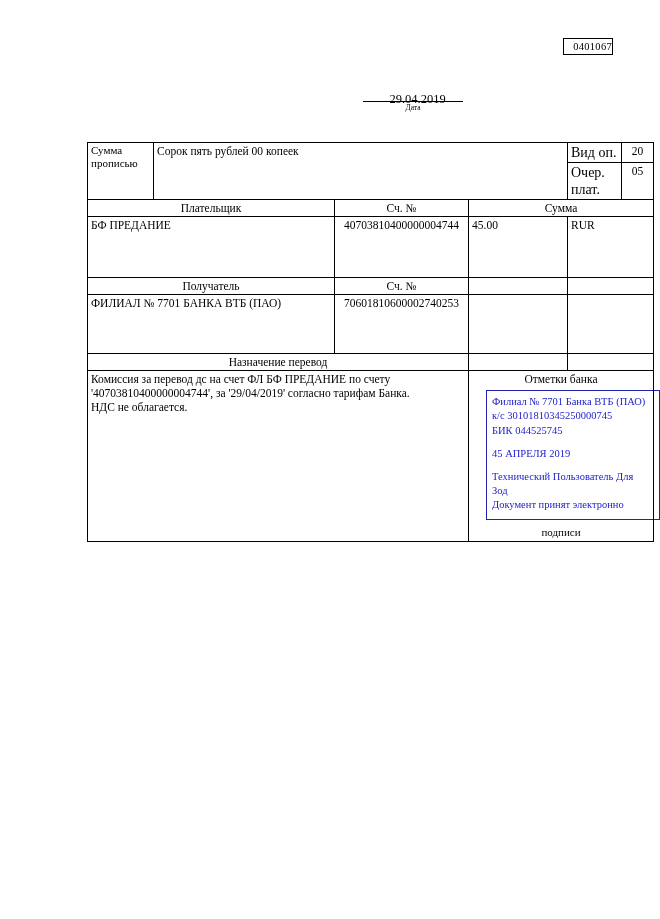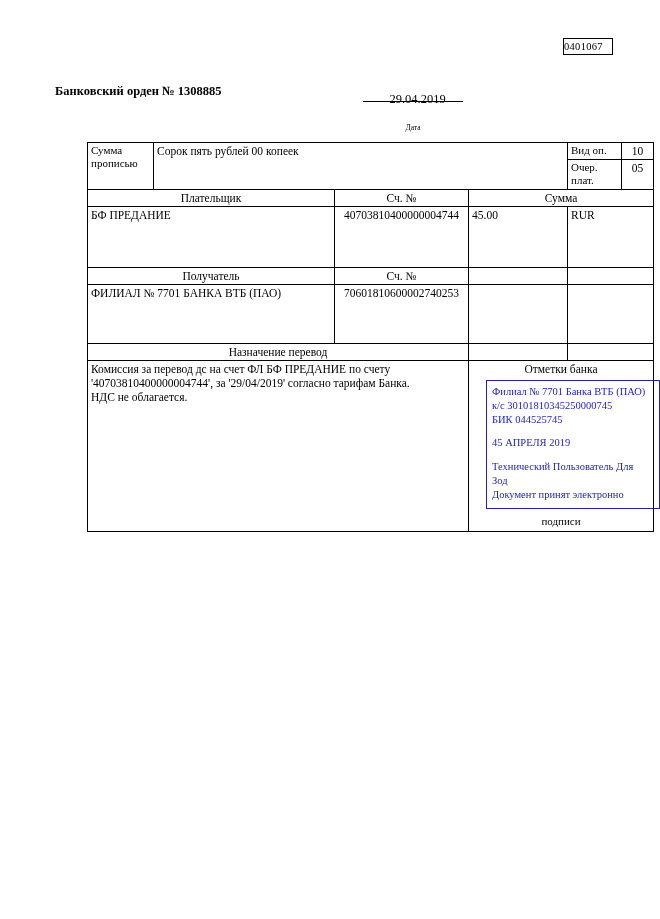--- a/index.html
+++ b/index.html
@@ -22,21 +22,21 @@
   }
   .form-code {
     position: absolute;
     top: 38px;
     left: 563px;
     width: 48px;
     height: 15px;
     border: 1px solid #000;
     font-size: 10.5px;
     line-height: 15px;
-    text-align: left;
+    text-align: right;
     letter-spacing: 0.3px;
   }
   .doc-title {
     position: absolute;
     top: 84px;
     left: 55px;
     font-size: 12.5px;
     font-weight: bold;
   }
   .date-value {
@@ -55,21 +55,20 @@
     width: 100px;
     border-bottom: 1px solid #000;
   }
   .date-caption {
     position: absolute;
     top: 103px;
     left: 363px;
     width: 100px;
     text-align: center;
     font-size: 7.5px;
-    margin-top: 20px;
   }
 
   
   .tbl {
     position: absolute;
     left: 47px;
     top: 142px;
     width: 566px;
     border-collapse: collapse;
     table-layout: fixed;
@@ -84,21 +83,21 @@
   }
   .ctr { text-align: center; }
   .nb-t { border-top: none; }
   .nb-b { border-bottom: none; }
 
   .sum-words-label {
     font-size: 11px;
     line-height: 1.25;
   }
   .small-lbl {
-    font-size: 11px;
+    font-size: 14px;
   }
   .cell-pad-left { padding-left: 5px; }
 
   .bank-stamp {
     border: 1px solid #2222aa;
     color: #2222cc;
     font-size: 10.5px;
     line-height: 1.35;
     padding: 4px 5px 6px 5px;
     box-sizing: border-box;
@@ -117,21 +116,20 @@
     padding: 3px 4px;
   }
 </style>
 </head>
 <body>
 
 <div class="page">
 
   <div class="form-code">0401067</div>
 
-  <div class="doc-title">Банковский орден № 1308885</div>
 
   <div class="date-value">29.04.2019</div>
   <div class="date-rule"></div>
   <div class="date-caption">Дата</div>
 
   <table class="tbl">
     <colgroup>
       <col style="width:66px">
       <col style="width:181px">
       <col style="width:134px">
@@ -141,21 +139,21 @@
     </colgroup>
     <tbody>
 
       <tr>
         <td rowspan="2" class="sum-words-label">
           <div>Сумма</div>
           <div>прописью</div>
         </td>
         <td rowspan="2" colspan="3" class="cell-pad-left">Сорок пять рублей 00 копеек</td>
         <td class="small-lbl">Вид оп.</td>
-        <td class="ctr">10</td>
+        <td class="ctr">20</td>
       </tr>
       <tr>
         <td class="small-lbl">Очер.  плат.</td>
         <td class="ctr">05</td>
       </tr>
 
       <tr>
         <td colspan="2" class="ctr">Плательщик</td>
         <td class="ctr">Сч. №</td>
         <td colspan="3" class="ctr">Сумма</td>

